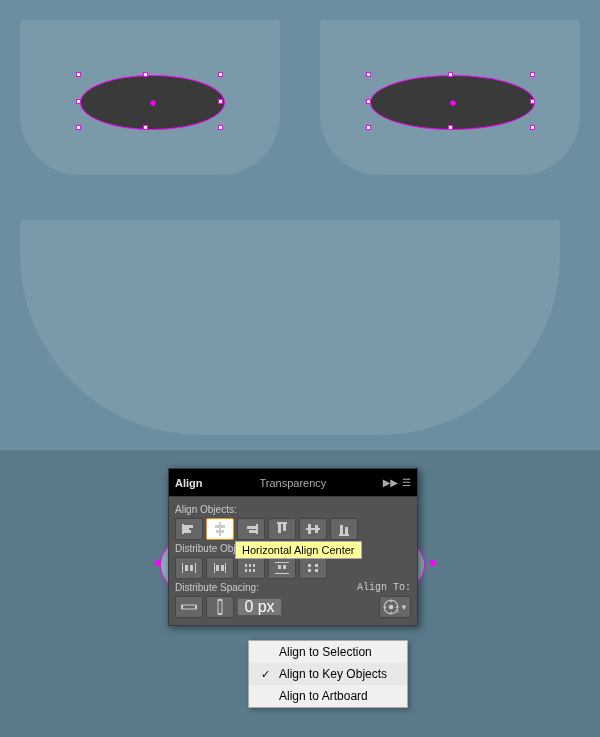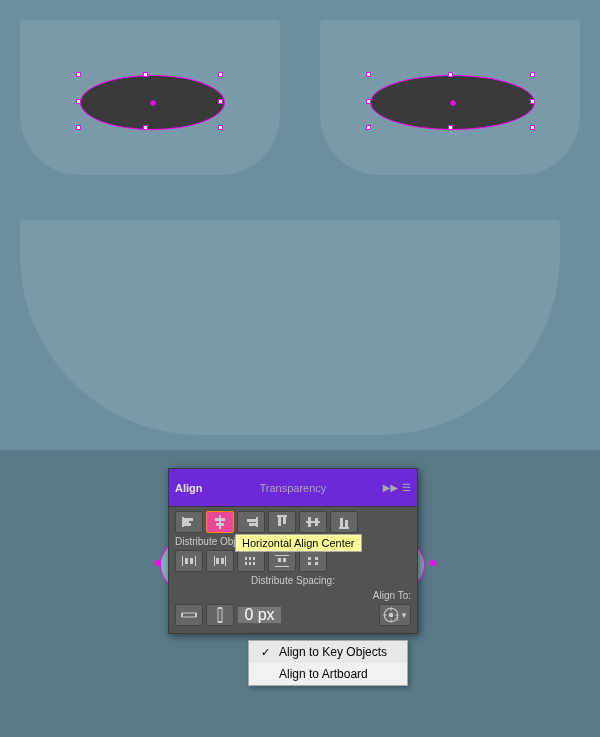--- a/index.html
+++ b/index.html
@@ -137,23 +137,23 @@
       border: 1px solid #3a3a3a;
       box-shadow: 2px 2px 8px rgba(0,0,0,0.5);
       font-size: 11px;
       color: #e0e0e0;
       z-index: 10;
     }
 
     .panel-header {
       display: flex;
       align-items: center;
-      background: #6d28d9;
+      background: #000000;
       border-bottom: 1px solid #3a3a3a;
-      height: 38px;
+      height: 28px;
       padding: 0 6px;
     }
 
     .panel-header-tab {
       color: #e0e0e0;
       font-size: 11px;
       font-weight: bold;
       margin-right: 10px;
       cursor: pointer;
     }
@@ -199,21 +199,21 @@
       display: flex;
       align-items: center;
       justify-content: center;
       cursor: pointer;
       font-size: 9px;
       color: #ddd;
       position: relative;
     }
 
     .align-btn.active {
-      background: #ec4899;
+      background: #ffffff;
       border-color: #ff8800;
     }
 
     .align-btn svg {
       width: 16px;
       height: 16px;
     }
 
     
     .tooltip {
@@ -233,32 +233,32 @@
       display: flex;
       gap: 3px;
       margin-bottom: 3px;
     }
 
     .spacing-row {
       display: flex;
       align-items: center;
       gap: 4px;
       margin-bottom: 3px;
-      flex-direction: column;
     }
 
     .spacing-label {
       font-size: 10px;
       color: #ccc;
     }
 
     .align-to-label {
       margin-left: auto;
       font-size: 10px;
       color: #ccc;
+      font-family: Liberation Mono, monospace;
     }
 
     .spacing-input {
       width: 45px;
       height: 18px;
       background: #777;
       border: 1px solid #555;
       color: #fff;
       font-size: 16px;
       text-align: center;
@@ -405,20 +405,21 @@
   <div class="panel-header">
     <span class="panel-header-tab">Align</span>
     <span class="panel-header-tab inactive">Transparency</span>
     <div class="panel-header-icons">
       <span>▶▶</span>
       <span>☰</span>
     </div>
   </div>
 
   <div class="panel-body">
+    <div class="section-label">Align Objects:</div>
 
     <div class="button-row">
 
       <div class="align-btn">
         <svg viewBox="0 0 16 16">
             <rect x="1" y="3" width="2" height="10" fill="#ccc"></rect>
             <rect x="3" y="5" width="5" height="6" fill="#ccc"></rect>
             <rect x="3" y="4" width="9" height="3" fill="#ccc"></rect>
             <rect x="3" y="9" width="7" height="3" fill="#ccc"></rect>
           </svg>
@@ -545,20 +546,24 @@
           <line x1="18" y1="12" x2="22" y2="12" stroke="#ccc" stroke-width="1.5"></line>
           <polyline points="20,16 22,18 20,20" fill="none" stroke="#ccc" stroke-width="1"></polyline>
         </svg>
         <span style="font-size:8px;color:#ccc">▼</span>
       </div>
     </div>
   </div>
 </div>
 
 <div class="dropdown-menu">
+  <div class="dropdown-item">
+    <span class="check-mark">&nbsp;</span>
+    <span>Align to Selection</span>
+  </div>
   <div class="dropdown-item checked">
     <span class="check-mark">✓</span>
     <span>Align to Key Objects</span>
   </div>
   <div class="dropdown-item">
     <span class="check-mark">&nbsp;</span>
     <span>Align to Artboard</span>
   </div>
 </div>
 

